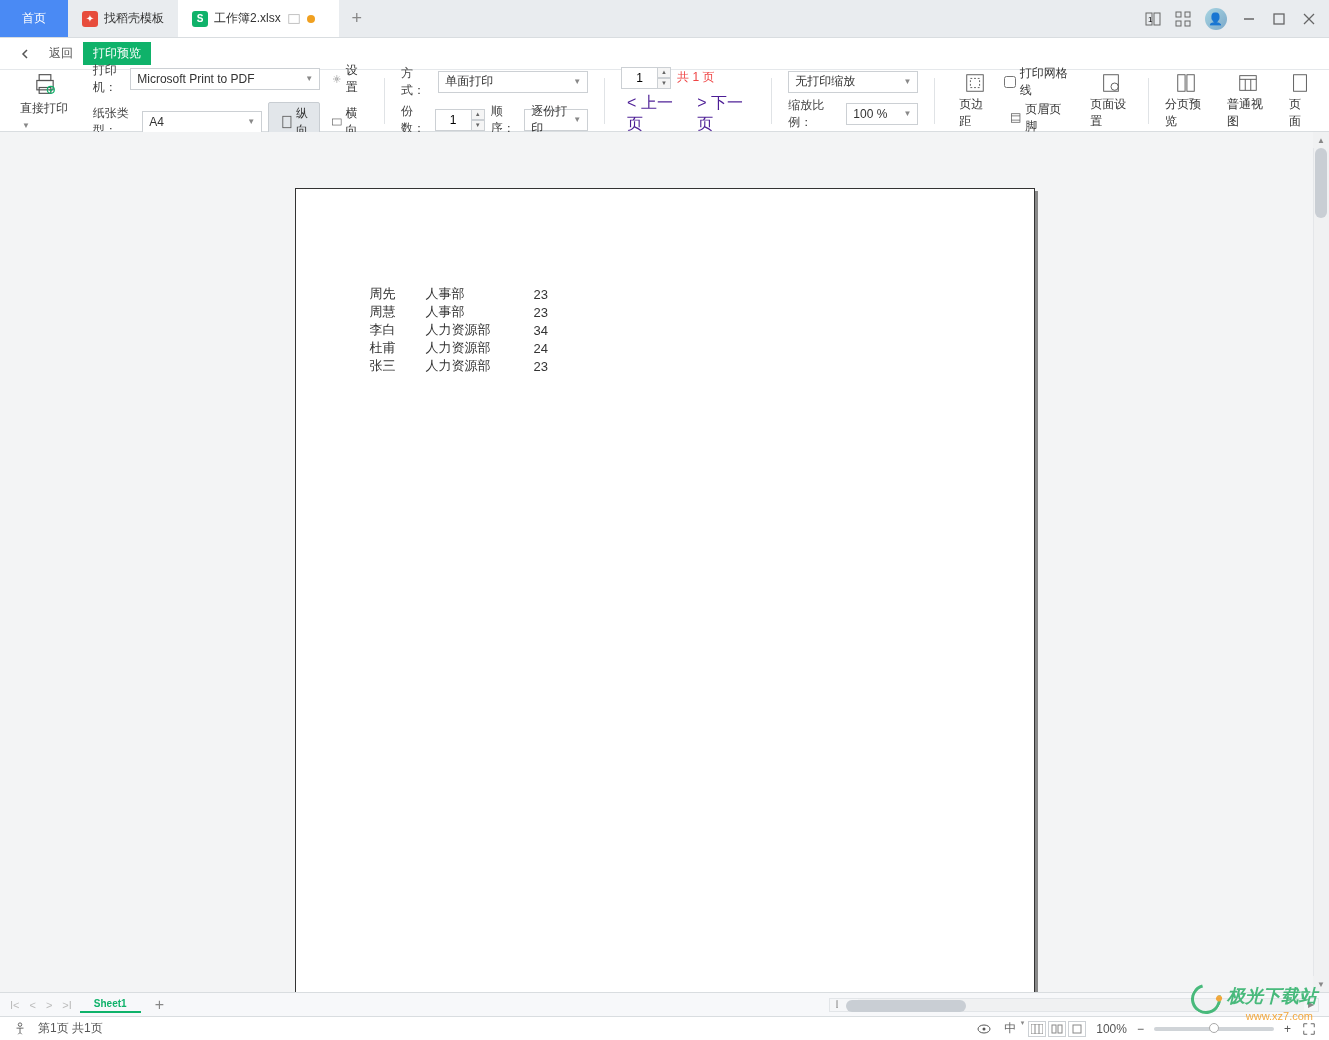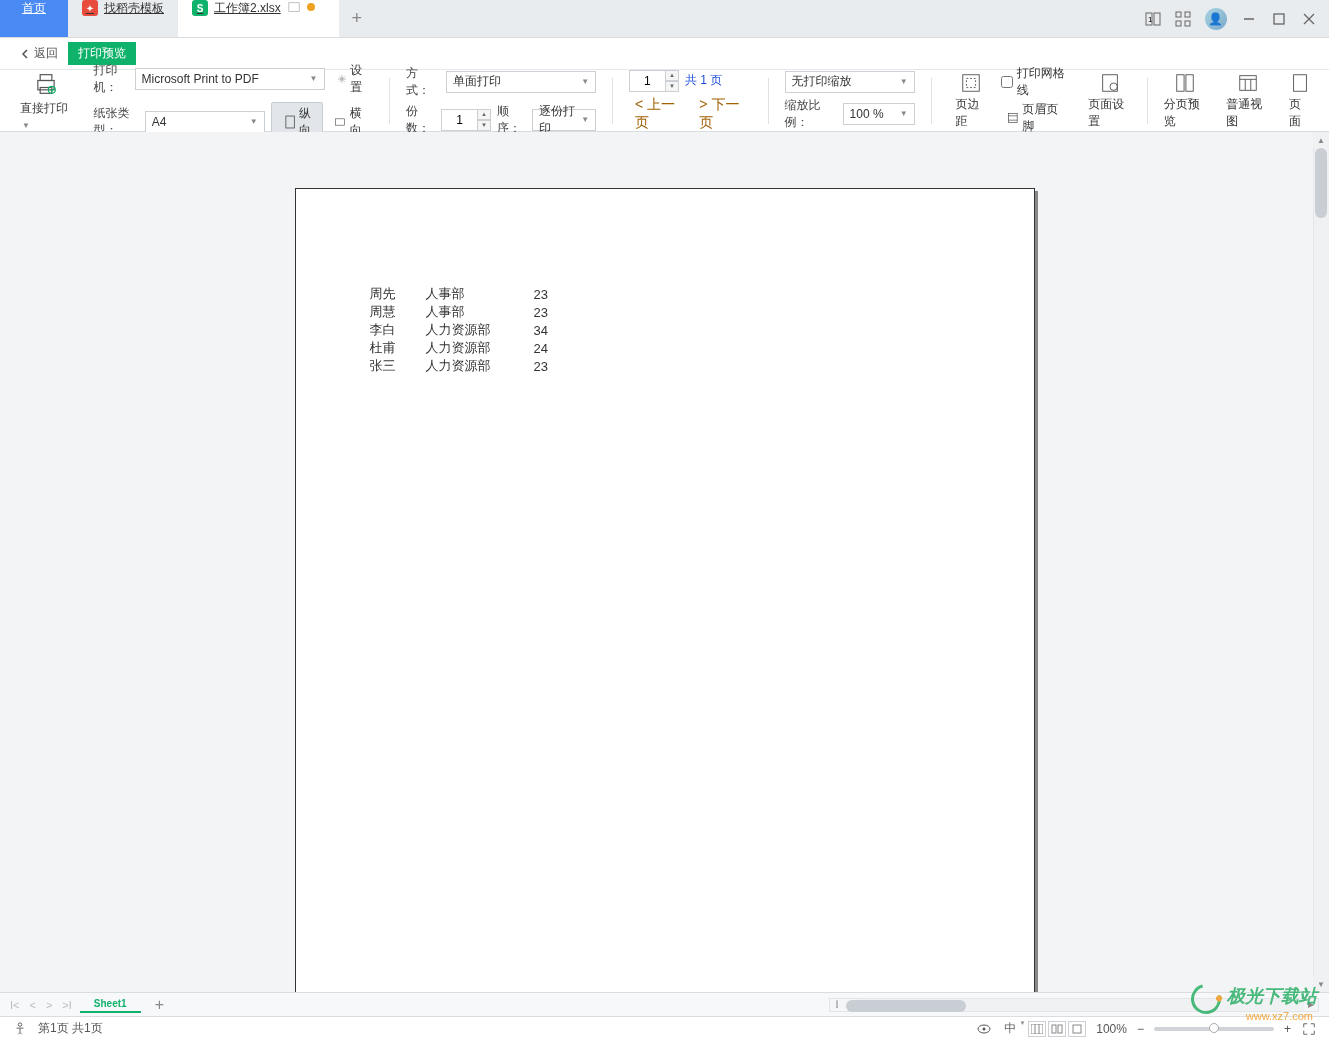--- a/index.html
+++ b/index.html
@@ -1,38 +1,38 @@
 <!DOCTYPE html>
 <html><head>
 <meta charset="utf-8">
 <style>
 * { box-sizing: border-box; margin: 0; padding: 0; font-family: "Microsoft YaHei", -apple-system, sans-serif; }
 body { width: 1329px; height: 1040px; background: #fff; overflow: hidden; font-size: 12px; color: #333; }
 
 
 .title-bar { height: 38px; background: #e9ecef; display: flex; align-items: stretch; border-bottom: 1px solid #d9dde0; }
-.tab { display: flex; align-items: flex-start; padding: 0 14px; gap: 6px; font-size: 12px; position: relative; cursor: pointer; text-decoration: underline; }
+.tab { display: flex; align-items: center; padding: 0 14px; gap: 6px; font-size: 12px; position: relative; cursor: pointer; }
 .tab.home { background: #4a8af4; color: #fff; padding: 0 22px; }
 .tab.template { background: #e9ecef; }
 .tab.active { background: #fff; }
 .tab .icon { width: 16px; height: 16px; display: inline-flex; align-items: center; justify-content: center; }
 .tab .icon.red { background: #e74c3c; border-radius: 3px; color:#fff; font-size:10px; }
 .tab .icon.green { background: #0fb26a; border-radius: 3px; color:#fff; font-size:10px; font-weight:bold; }
 .tab-right { display:flex; gap:6px; align-items:center; padding-right:10px; color:#888; }
 .tab-small-icon { width:14px; height:14px; color:#bbb; }
 .dot-orange { width:8px; height:8px; border-radius:50%; background:#f0a020; }
 .new-tab { width:36px; display:flex; align-items:center; justify-content:center; color:#888; font-size:18px; cursor:pointer; }
 .title-right { margin-left:auto; display:flex; align-items:center; gap:14px; padding:0 12px; color:#666; }
 .title-right .ico { width:16px; height:16px; cursor:pointer; }
 .avatar { width:22px; height:22px; border-radius:50%; background:linear-gradient(135deg,#a8d5e2,#7ba8c9); display:flex; align-items:center; justify-content:center; font-size:12px; }
 .win-btn { width:16px; height:16px; cursor:pointer; color:#666; }
 
 
 .back-bar { height: 32px; display:flex; align-items:center; gap:10px; padding:0 20px; border-bottom:1px solid #e5e8eb; }
-.back-btn { display:flex; align-items:center; gap:4px; font-size:12px; color:#555; cursor:pointer; }
+.back-btn { display:flex; align-items:center; gap:19px; font-size:12px; color:#555; cursor:pointer; }
 .badge { background:#0fb26a; color:#fff; padding:3px 10px; border-radius:0; font-size:12px; }
 
 
 .ribbon { height: 62px; border-bottom:1px solid #d9dde0; display:flex; padding:4px 10px; align-items:center; gap:4px; background:#fff; }
 .group { display:flex; flex-direction:column; justify-content:center; gap:4px; padding:0 8px; position:relative; }
 .group .row { display:flex; align-items:center; gap:6px; }
 .sep { width:1px; height:46px; background:#e0e3e6; margin:0 4px; }
 .print-icon-big { display:flex; flex-direction:column; align-items:center; gap:2px; padding:2px 10px; cursor:pointer; }
 .print-icon-big svg { width:28px; height:28px; }
 .print-icon-big .caret { font-size:8px; color:#888; margin-left:2px; }
@@ -41,21 +41,21 @@
 .dropdown .caret { margin-left:auto; font-size:8px; color:#888; }
 .dropdown.wide { min-width:190px; }
 .dropdown.med { min-width:120px; }
 .btn-icon { display:flex; align-items:center; gap:4px; padding:2px 6px; cursor:pointer; border-radius:2px; }
 .btn-icon.active { background:#e2e6ea; border:1px solid #c8cdd2;padding-left:13px; }
 .btn-icon svg { width:14px; height:14px; }
 .spinner { display:flex; align-items:center; }
 .spinner input { width:36px; height:22px; border:1px solid #ccd0d4; border-right:none; text-align:center; font-size:12px; }
 .spinner .spin-btns { display:flex; flex-direction:column; }
 .spinner .spin-btns div { width:14px; height:11px; border:1px solid #ccd0d4; font-size:6px; display:flex; align-items:center; justify-content:center; cursor:pointer; background:#f5f5f5; color:#666; }
-.nav-btn { font-size:14px; color:#a16207; padding:0 6px; cursor:default; }
+.nav-btn { font-size:16px; color:#4c1d95; padding:0 6px; cursor:default; }
 .top-group { display:flex; flex-direction:column; align-items:center; gap:2px; padding:2px 8px; cursor:pointer; }
 .top-group svg { width:22px; height:22px; }
 .top-group .txt { font-size:12px; }
 .checkbox-row { display:flex; align-items:center; gap:4px; font-size:12px; }
 .checkbox-row input { width:12px; height:12px; }
 
 
 .preview-area { height:calc(100% - 38px - 32px - 62px - 24px - 24px); background:#f3f4f5; position:relative; overflow:hidden; display:flex; align-items:flex-start; justify-content:center; padding-top:56px; }
 .side-scroll { position:absolute; right:0; top:0; width:16px; height:100%; background:#f0f1f2; border-left:1px solid #e4e6e9; }
 .side-thumb { position:absolute; right:2px; top:16px; width:12px; height:70px; background:#c9ced4; border-radius:6px; }
@@ -224,21 +224,21 @@
   <div class="sep"></div>
   <div class="group">
     <div class="row">
       <div class="spinner">
         <input value="1" style="">
         <div class="spin-btns">
             <div>▲</div>
             <div>▼</div>
           </div>
       </div>
-      <span class="lbl" style="color:#1d4ed8">共 1 页</span>
+      <span class="lbl" style="color:#ef4444">共 1 页</span>
     </div>
     <div class="row">
       <span class="nav-btn">&lt; <span>上一页</span></span>
       <span class="nav-btn">&gt; <span>下一页</span></span>
     </div>
   </div>
   <div class="sep"></div>
   <div class="group">
     <div class="row">
       <div class="dropdown" style="min-width:130px">

